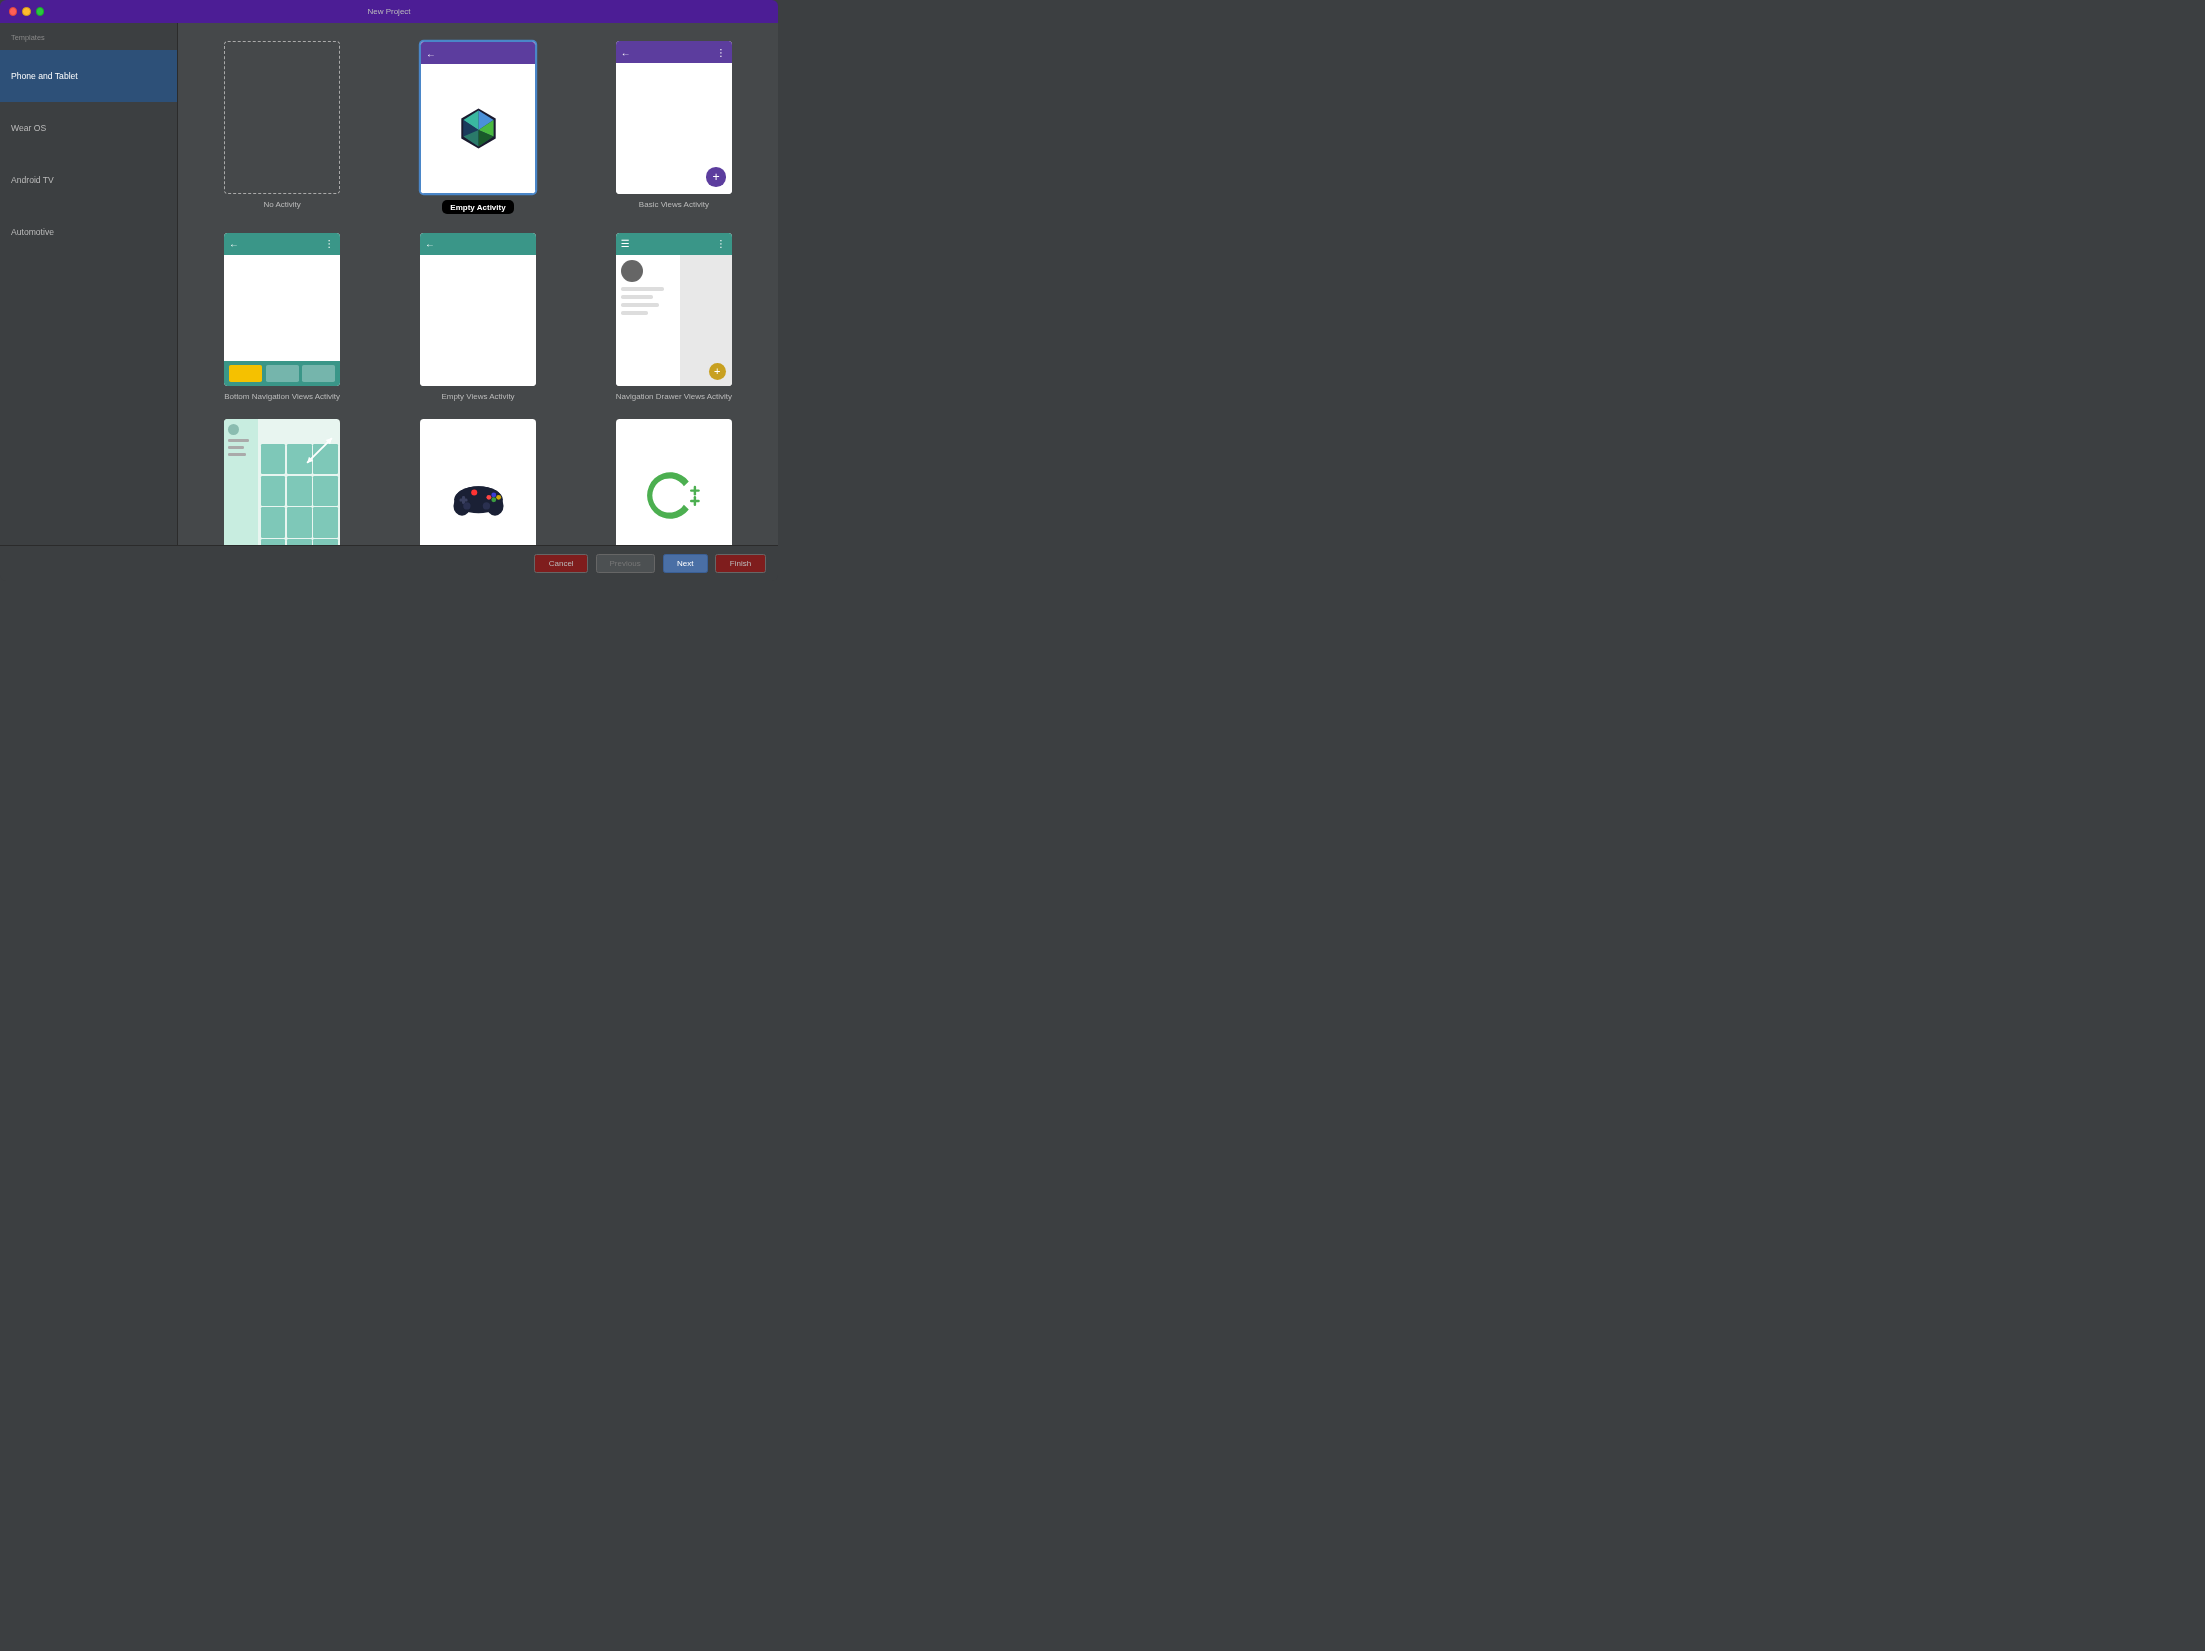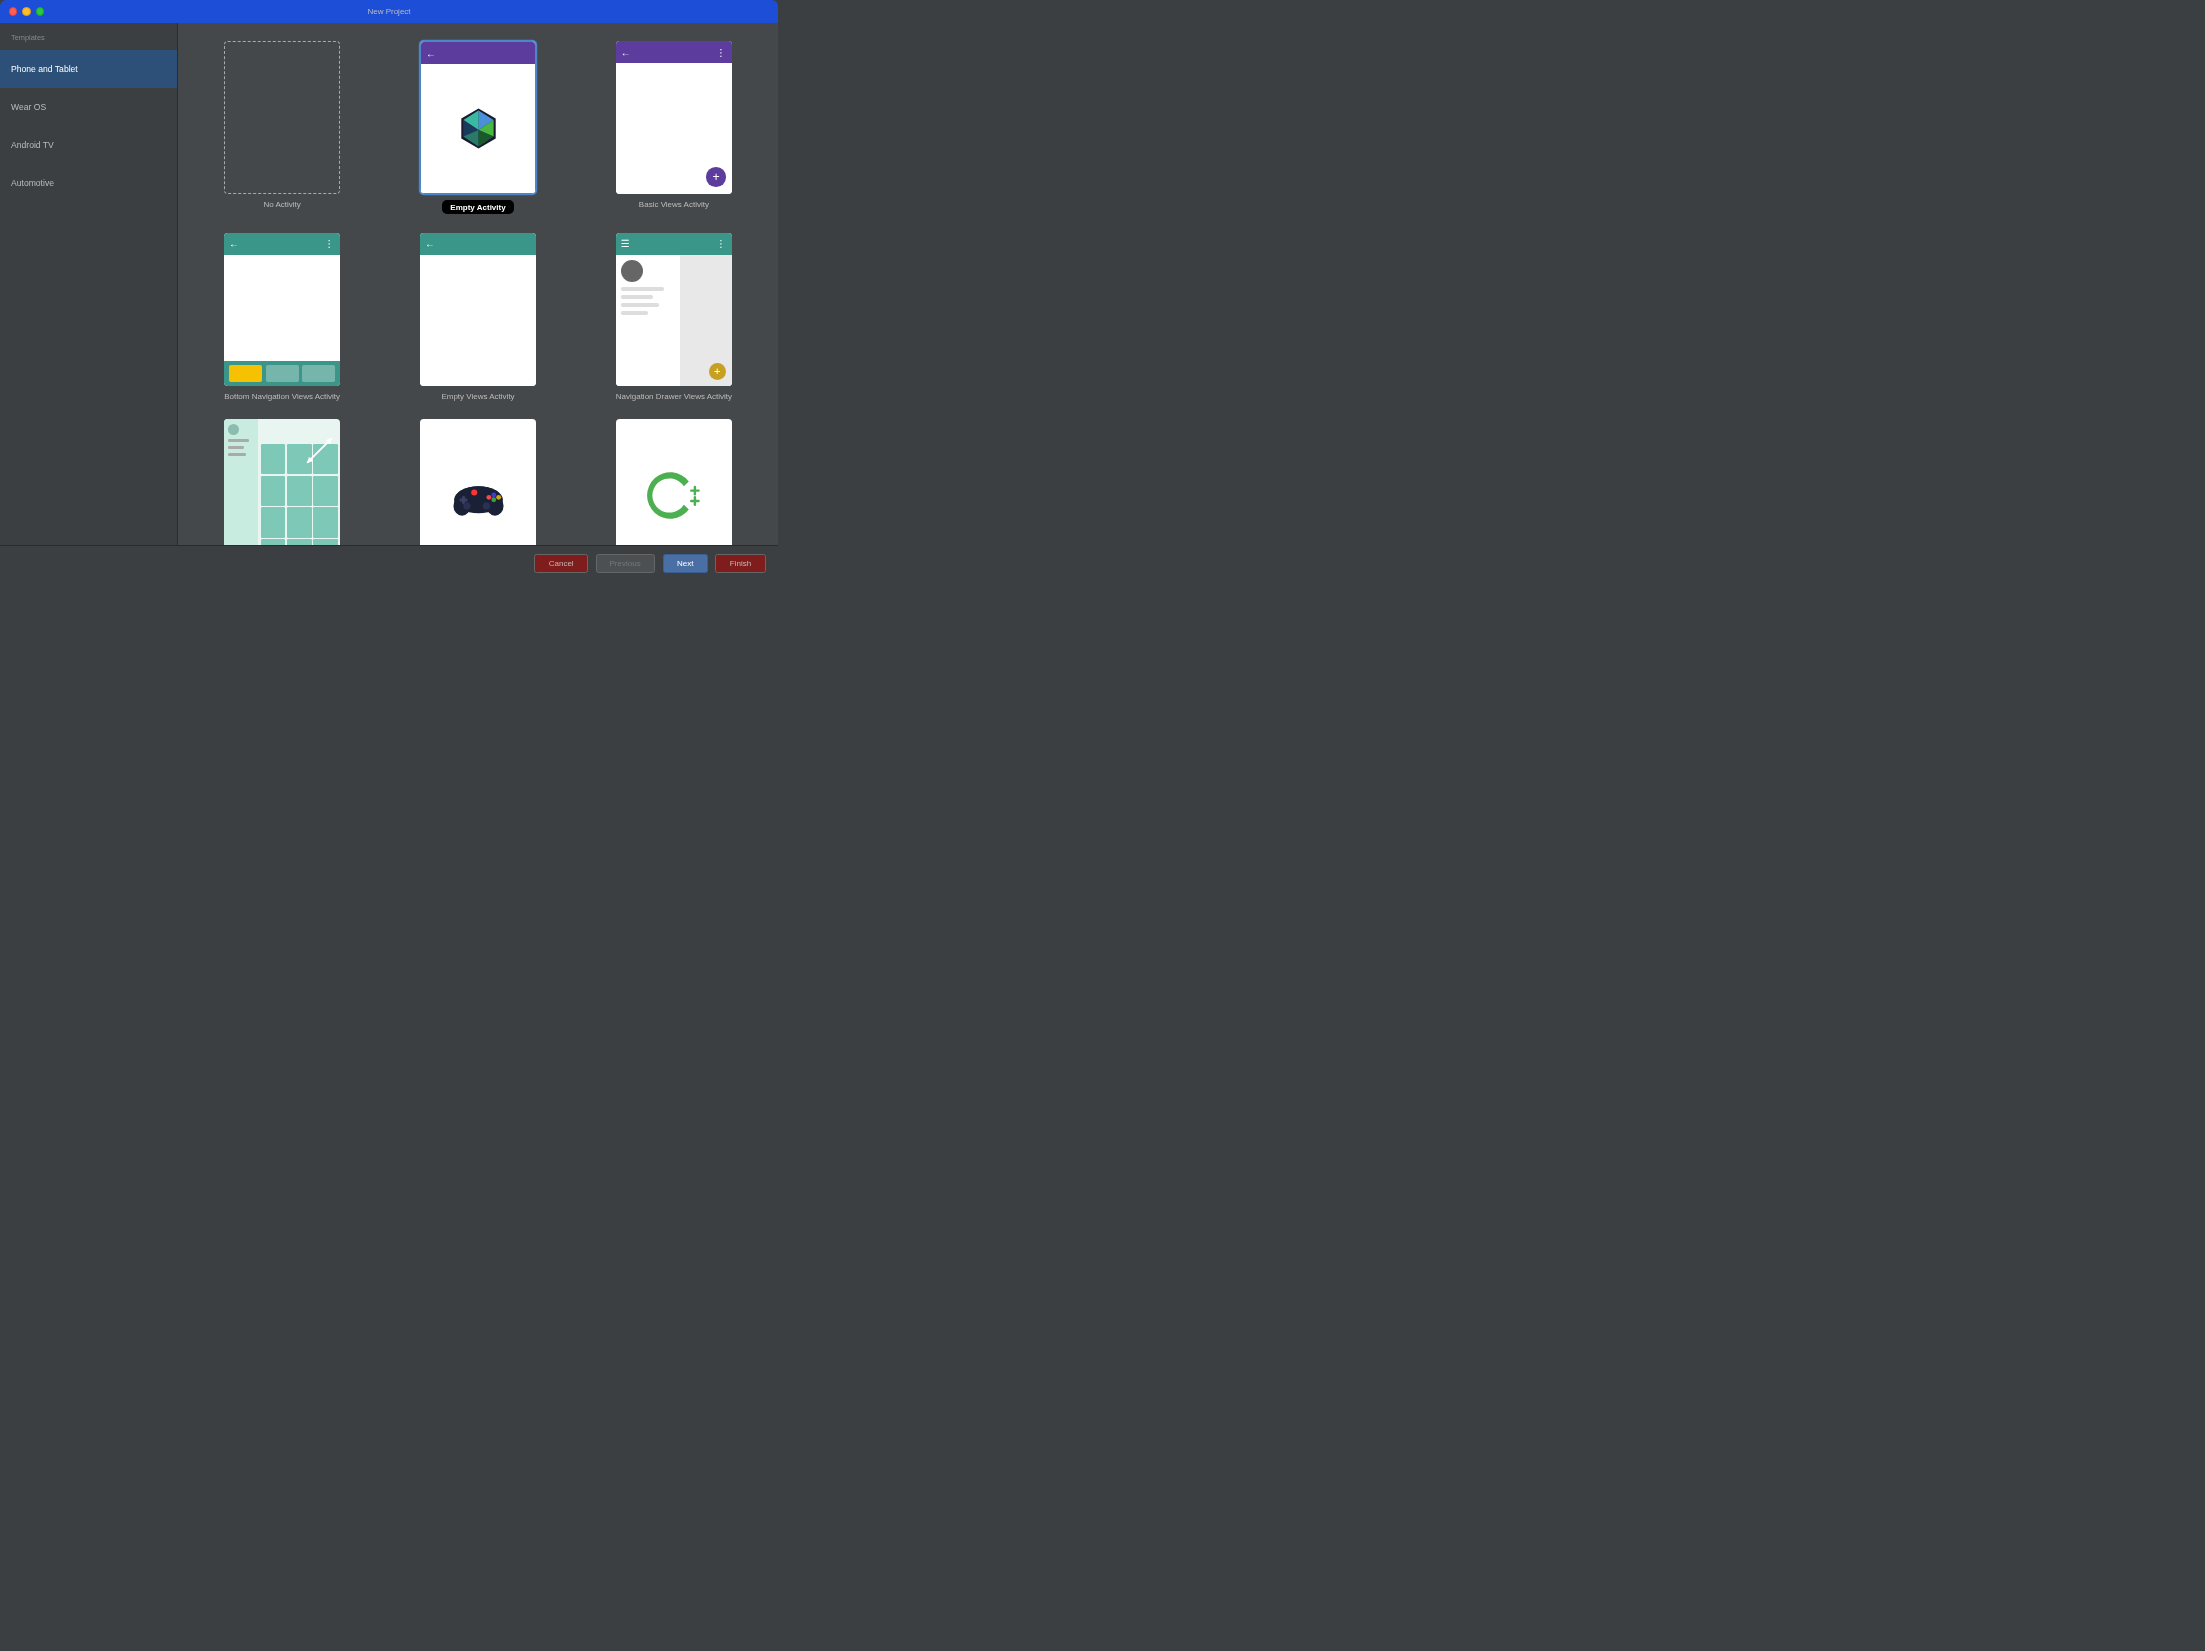--- a/index.html
+++ b/index.html
@@ -12,21 +12,21 @@
       display: flex;
       flex-direction: column;
       border-radius: 6.1px;
       overflow: hidden;
       position: relative;
     }
 
     
     .title-bar {
       height: 23px;
-      background: #1d4ed8;
+      background: #4c1d95;
       display: flex;
       align-items: center;
       justify-content: center;
       position: relative;
       flex-shrink: 0;
       text-align: center;
     }
     .traffic-lights {
       position: absolute;
       left: 8.6px;
@@ -61,21 +61,21 @@
       padding: 6.1px 0;
       flex-shrink: 0;
       border-right: 0.6px solid #2b2b2b;
     }
     .sidebar-heading {
       color: #888;
       font-size: 7.4px;
       padding: 3.7px 11px 8.6px;
     }
     .sidebar-item {
-      padding: 14px 11px;
+      padding: 21px 11px;
       cursor: pointer;
       color: #bbbbbb;
       font-size: 8.6px;
       border-radius: 0;
     }
     .sidebar-item.active {
       background: #2d5078;
       color: #ffffff;
     }
 

